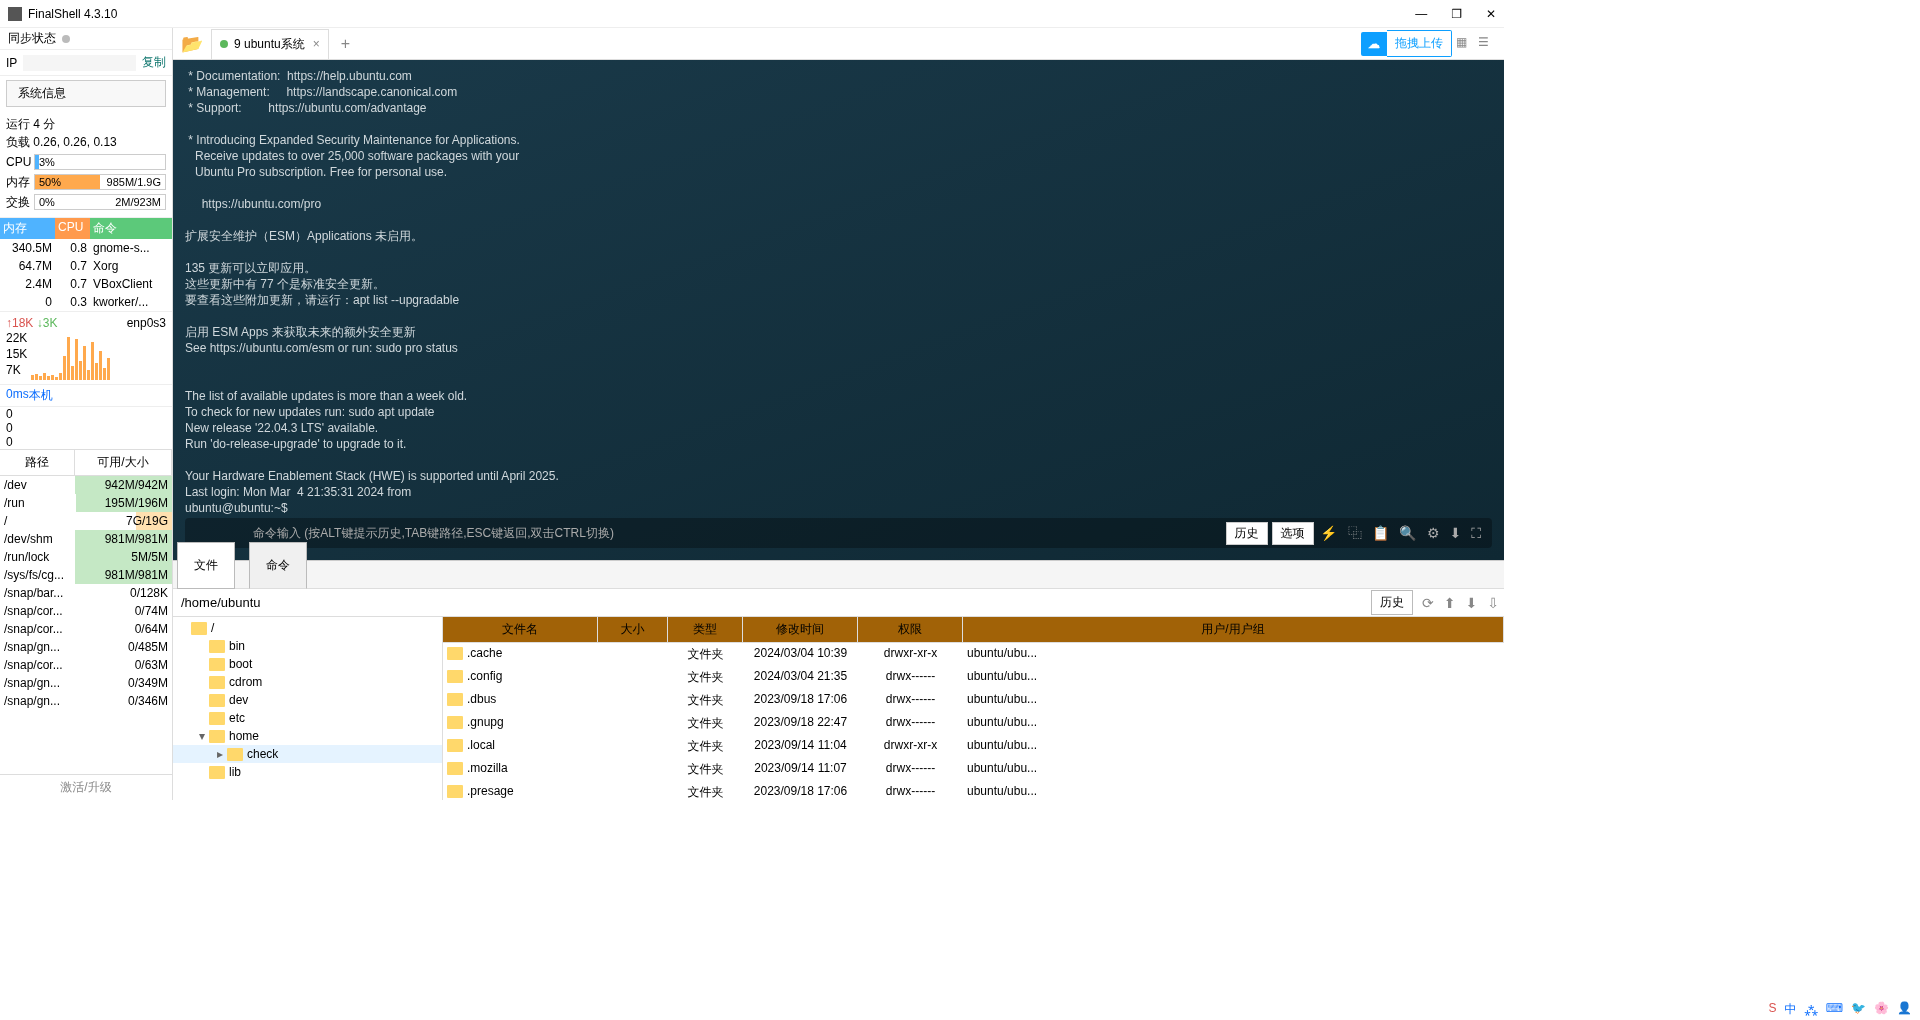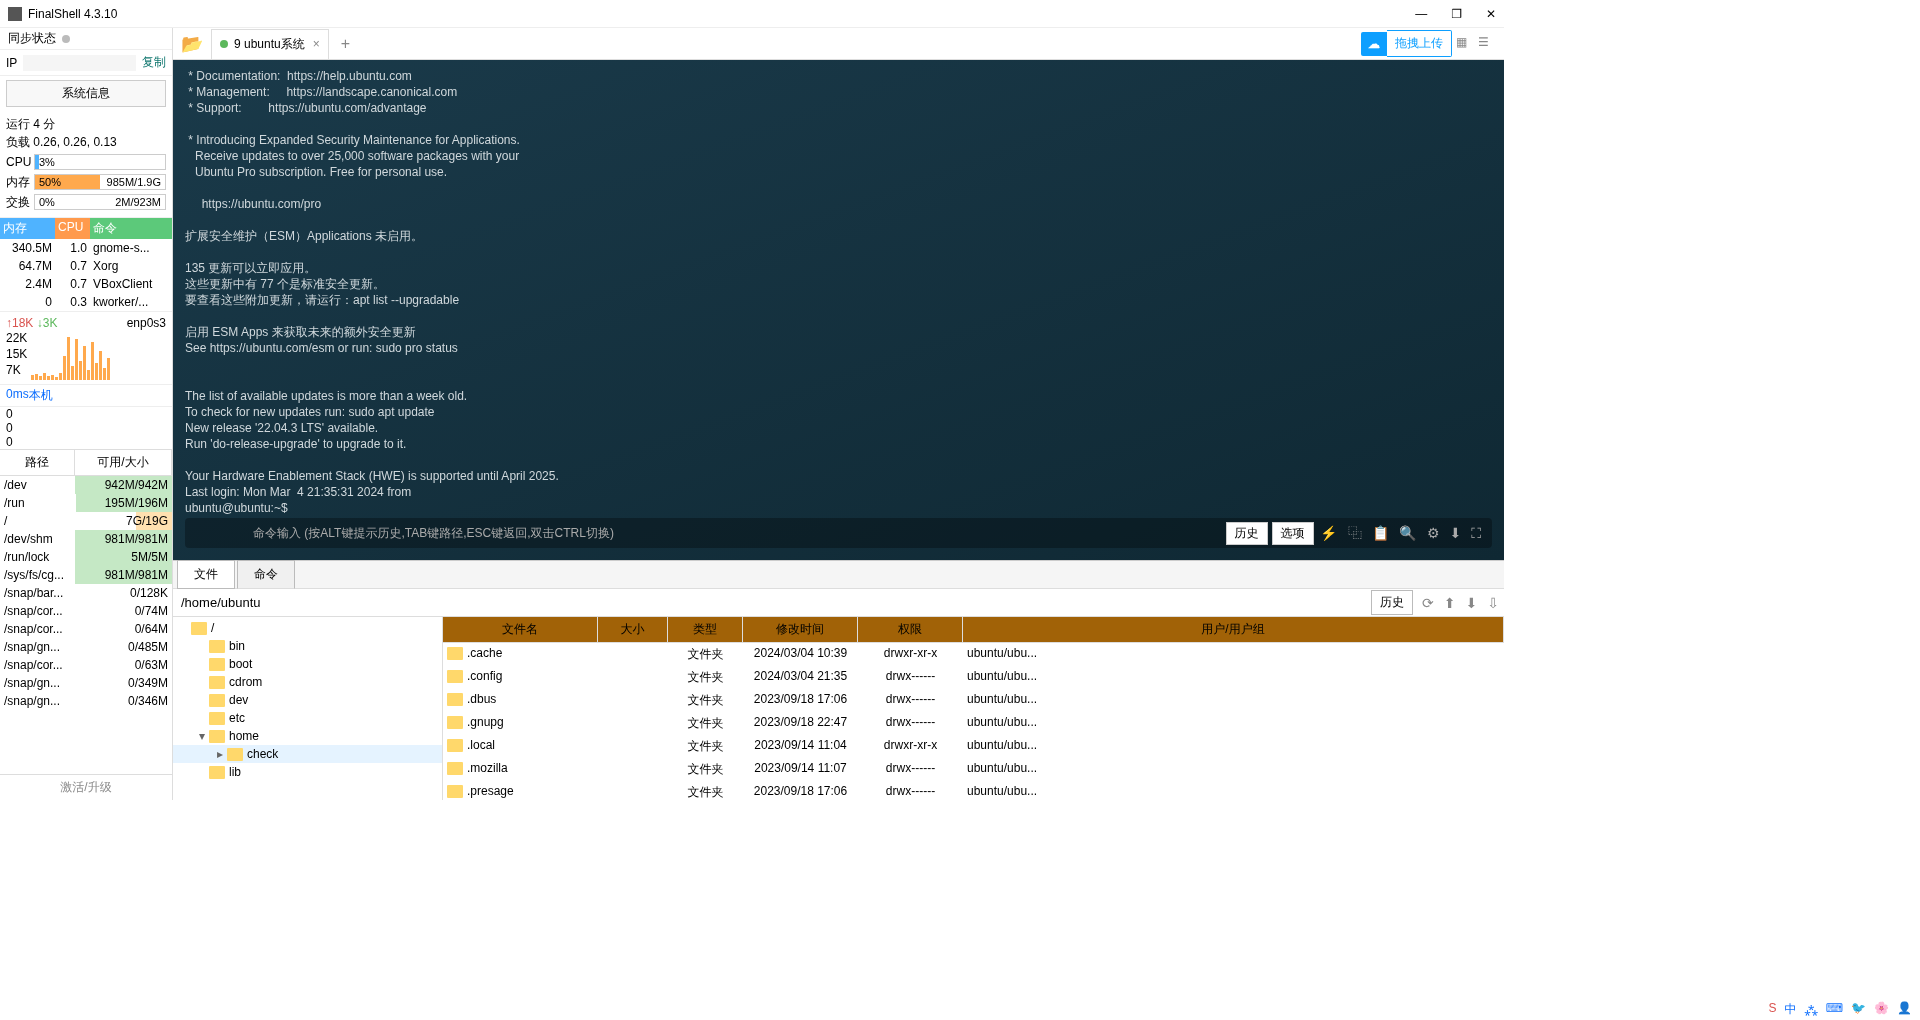--- a/index.html
+++ b/index.html
@@ -8,21 +8,21 @@
 .titlebar .icon{width:14px;height:14px;background:#555;margin-right:6px}
 .winctrl{margin-left:auto;display:flex;gap:24px;font-size:14px}
 .winctrl span{cursor:pointer}
 .main{display:flex;height:calc(100% - 28px)}
 .sidebar{width:173px;border-right:1px solid #ddd;display:flex;flex-direction:column;overflow:hidden}
 .sync{height:22px;display:flex;align-items:center;padding:0 8px;border-bottom:1px solid #eee}
 .sync .dot{width:8px;height:8px;border-radius:50%;background:#bbb;margin-left:6px}
 .iprow{display:flex;align-items:center;padding:4px 6px;border-bottom:1px solid #eee}
 .iprow .ipval{flex:1;height:16px;background:#f5f5f5;margin:0 6px}
 .iprow .copy{color:#0f766e}
-.sysbtn{margin:4px 6px;padding:4px 4px;border:1px solid #ccc;background:#f8f8f8;text-align:center;cursor:pointer}
+.sysbtn{margin:4px 6px;padding:4px 11px;border:1px solid #ccc;background:#f8f8f8;text-align:left;cursor:pointer}
 .stats{padding:4px 6px;line-height:18px}
 .meter{display:flex;align-items:center;margin:2px 0}
 .meter .lbl{width:28px}
 .meter .bar{flex:1;height:16px;border:1px solid #ccc;position:relative;background:#fff}
 .meter .fill{position:absolute;left:0;top:0;bottom:0;background:#4fb3ff}
 .meter .fill.mem{background:#ffa94d}
 .meter .txt{position:absolute;left:4px;top:0;line-height:14px;font-size:11px}
 .meter .rtxt{position:absolute;right:4px;top:0;line-height:14px;font-size:11px}
 .proc{border-top:1px solid #eee;border-bottom:1px solid #eee}
 .proc .hdr{display:flex;font-size:11px}
@@ -67,21 +67,21 @@
 .viewbtn{width:18px;height:18px;color:#888}
 .terminal{flex:1;background:linear-gradient(160deg,#1a3a4a 0%,#0f2833 100%);color:#d0d8dc;font-family:Consolas,monospace;font-size:13px;line-height:16px;padding:8px 12px;white-space:pre;overflow:hidden;position:relative}
 .cmdbar{position:absolute;left:12px;right:12px;bottom:12px;height:30px;background:rgba(0,0,0,0.3);border-radius:4px;display:flex;align-items:center;padding:0 8px}
 .cmdbar .lbl{color:#aaa;font-size:12px;margin-left:60px}
 .cmdbar .btns{margin-left:auto;display:flex;gap:4px;align-items:center}
 .cmdbar button{background:#fff;border:1px solid #ccc;padding:2px 8px;font-size:12px;cursor:pointer}
 .cmdbar .icn{color:#aaa;font-size:14px;margin:0 3px;cursor:pointer}
 .cmdbar .bolt{color:#5cb85c}
 .bottom{height:240px;border-top:1px solid #ccc;display:flex;flex-direction:column}
 .btabs{height:28px;display:flex;align-items:flex-end;background:#f5f5f5;border-bottom:1px solid #ddd;padding-left:4px}
-.btab{padding:5px 16px;border:1px solid #bbb;background:#fff;margin-right:2px;cursor:pointer;position:relative;top:1px}
+.btab{padding:14px 16px;border:1px solid #bbb;background:#fff;margin-right:14px;cursor:pointer;position:relative;top:1px}
 .btab.inactive{background:#f0f0f0;border-bottom:1px solid #ddd}
 .pathbar{height:28px;display:flex;align-items:center;border-bottom:1px solid #ddd}
 .pathbar input{flex:1;border:none;padding:4px 8px;font-size:13px;outline:none}
 .pathbar .hist{border:1px solid #bbb;padding:3px 8px;margin-right:4px;cursor:pointer}
 .pathbar .icn{color:#888;margin:0 5px;cursor:pointer;font-size:14px}
 .fs{flex:1;display:flex;overflow:hidden}
 .tree{width:270px;border-right:1px solid #ddd;overflow:hidden;padding:2px 0}
 .tree .node{display:flex;align-items:center;padding:2px 4px;cursor:pointer}
 .tree .node.sel{background:#e5f3ff}
 .tree .exp{width:14px;text-align:center;color:#666}
@@ -152,21 +152,21 @@
     </div>
     <div class="proc">
       <div class="hdr">
           <span class="h1">内存</span>
           <span class="h2">CPU</span>
           <span class="h3">命令</span>
         </div>
       <div id="procs">
           <div class="row">
             <span class="c1">340.5M</span>
-            <span class="c2">1.0</span>
+            <span class="c2">0.8</span>
             <span class="c3">gnome-s...</span>
           </div>
           <div class="row">
             <span class="c1">64.7M</span>
             <span class="c2">0.7</span>
             <span class="c3">Xorg</span>
           </div>
           <div class="row">
             <span class="c1">2.4M</span>
             <span class="c2">0.7</span>

